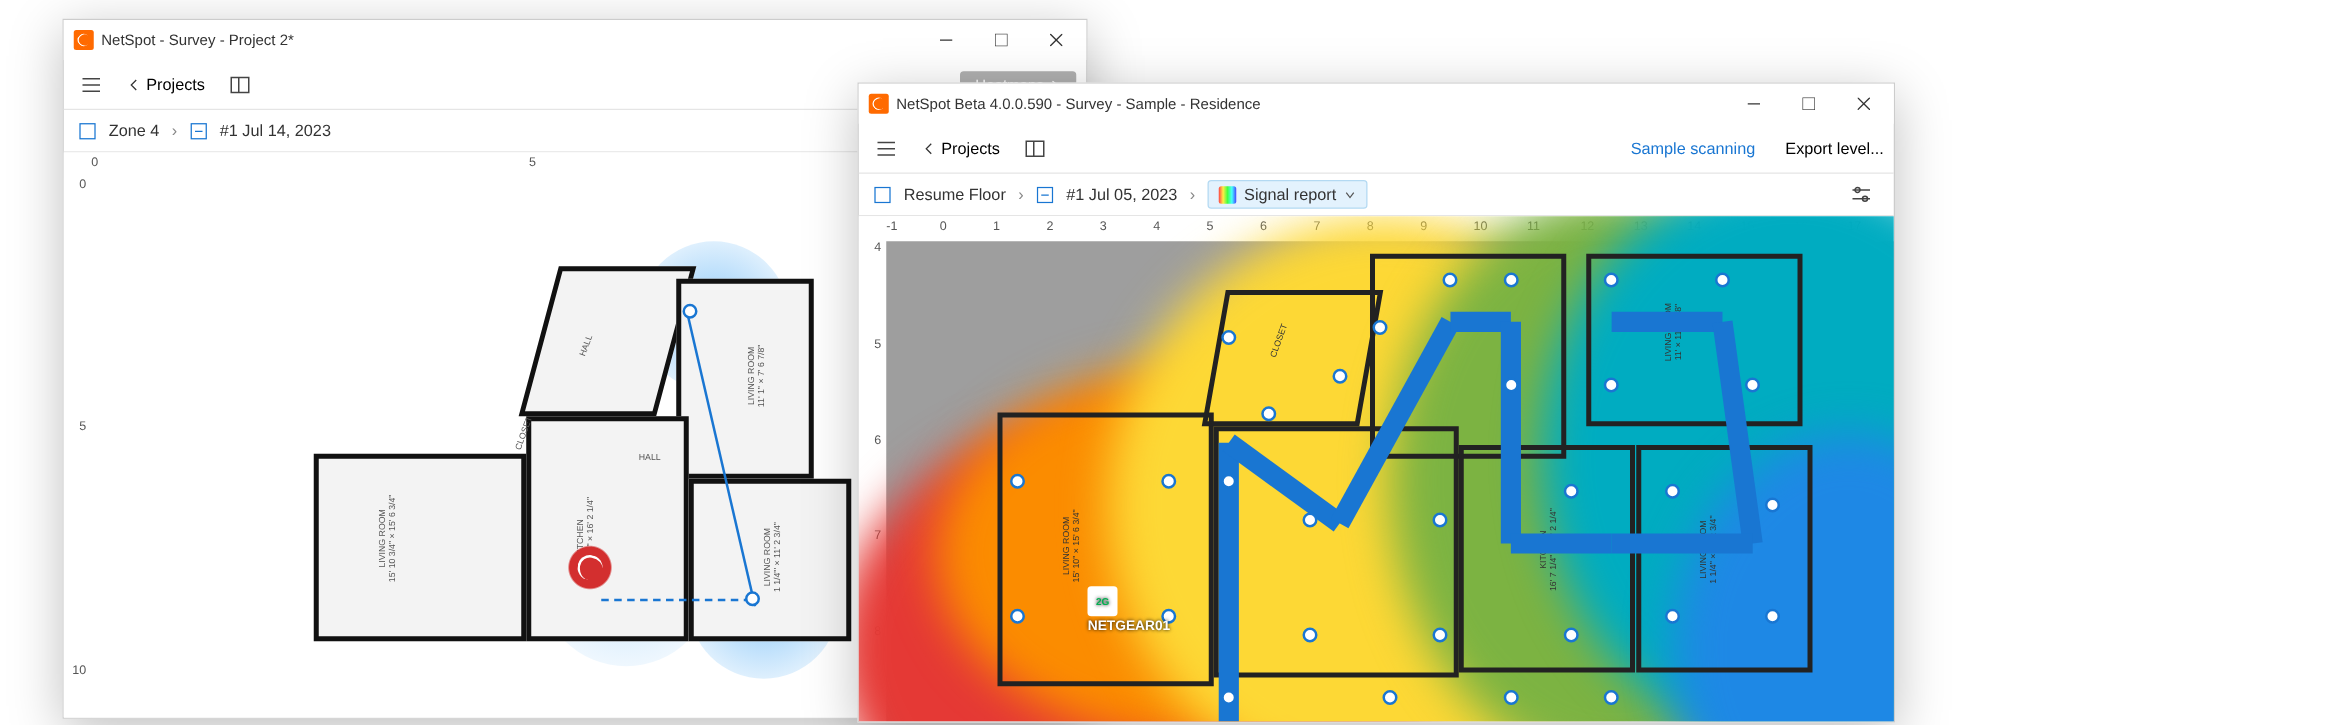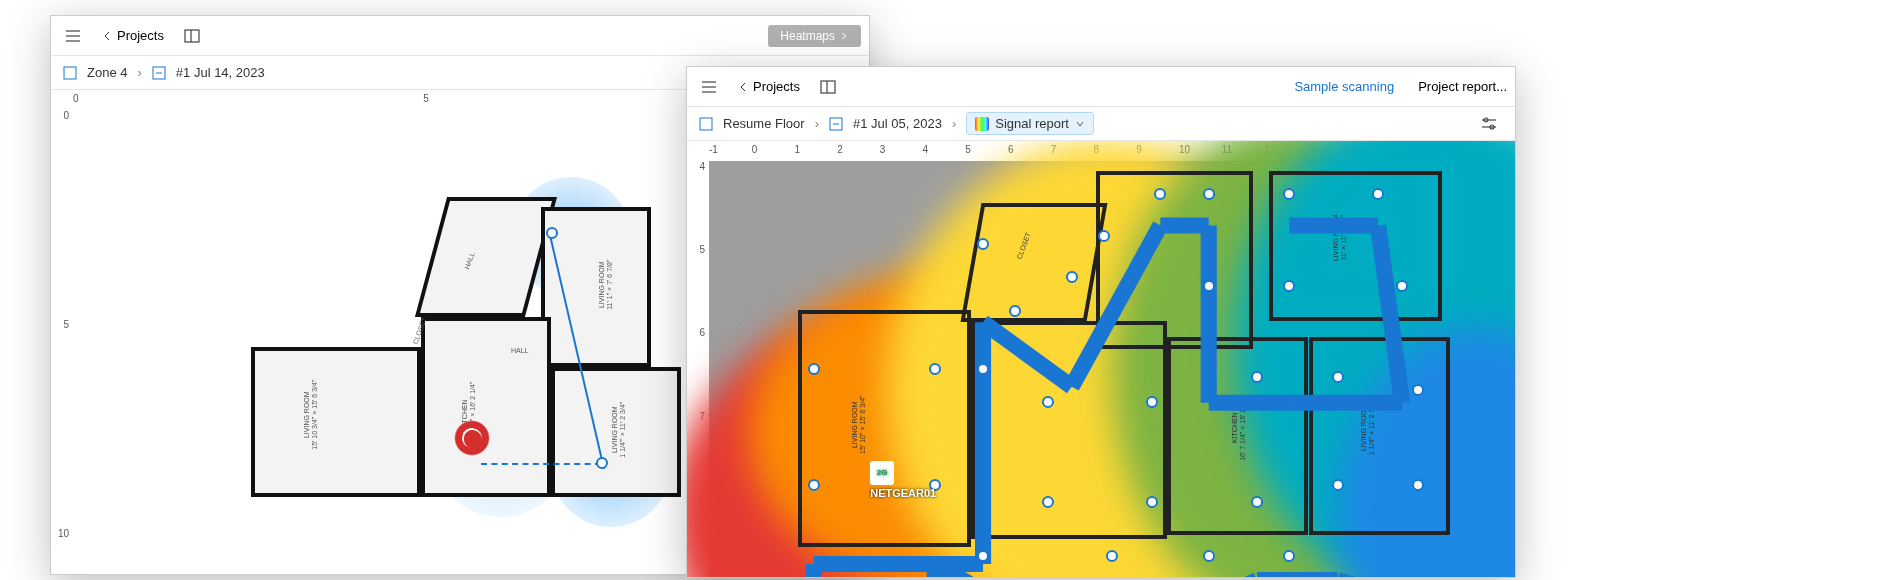--- a/index.html
+++ b/index.html
@@ -64,20 +64,42 @@
 .route { position:absolute; inset:0; }
 .route line { stroke:#1976d2; stroke-width:2; }
 .node { position:absolute; width:12px; height:12px; background:#fff; border:2.5px solid #1976d2; border-radius:50%; transform:translate(-50%,-50%); }
 .ssid { position:absolute; color:#fff; font-size:11px; font-weight:600; text-shadow:0 0 3px #000; }
 .ssid-ico { width:24px; height:24px; background:#fff; display:flex; align-items:center; justify-content:center; font-size:8px; color:#00b050; font-weight:bold; border-radius:3px; margin-bottom:2px; }
 </style>
 </head>
 <body>
 
 <div class="win win1">
+  <div class="titlebar">
+    <span class="app-ico"></span>
+    <span>NetSpot - Survey - Project 2*</span>
+    <div class="winbtns">
+      <div class="winbtn">
+          <svg viewBox="0 0 10 10">
+            <line x1="0" y1="5" x2="10" y2="5"></line>
+          </svg>
+        </div>
+      <div class="winbtn">
+          <svg viewBox="0 0 10 10">
+            <rect x="0" y="0" width="10" height="10"></rect>
+          </svg>
+        </div>
+      <div class="winbtn close">
+          <svg viewBox="0 0 10 10">
+            <line x1="0" y1="0" x2="10" y2="10"></line>
+            <line x1="10" y1="0" x2="0" y2="10"></line>
+          </svg>
+        </div>
+    </div>
+  </div>
   <div class="toolbar">
     <div class="ico-btn">
         <svg viewBox="0 0 18 18">
           <line x1="2" y1="4" x2="16" y2="4"></line>
           <line x1="2" y1="9" x2="16" y2="9"></line>
           <line x1="2" y1="14" x2="16" y2="14"></line>
         </svg>
       </div>
     <div class="back-proj">
       <svg width="12" height="12" viewBox="0 0 12 12" stroke="#333" fill="none">
@@ -147,20 +169,42 @@
         <div class="dash" style="left:230px;top:266px;width:120px;"></div>
         <div class="ap" style="left:200px;top:220px;"></div>
         <div class="pt" style="left:295px;top:30px;"></div>
         <div class="pt" style="left:345px;top:260px;"></div>
       </div>
     </div>
   </div>
 </div>
 
 <div class="win win2">
+  <div class="titlebar">
+    <span class="app-ico"></span>
+    <span>NetSpot Beta 4.0.0.590 - Survey - Sample - Residence</span>
+    <div class="winbtns">
+      <div class="winbtn">
+          <svg viewBox="0 0 10 10">
+            <line x1="0" y1="5" x2="10" y2="5"></line>
+          </svg>
+        </div>
+      <div class="winbtn">
+          <svg viewBox="0 0 10 10">
+            <rect x="0" y="0" width="10" height="10"></rect>
+          </svg>
+        </div>
+      <div class="winbtn close">
+          <svg viewBox="0 0 10 10">
+            <line x1="0" y1="0" x2="10" y2="10"></line>
+            <line x1="10" y1="0" x2="0" y2="10"></line>
+          </svg>
+        </div>
+    </div>
+  </div>
   <div class="toolbar">
     <div class="ico-btn">
         <svg viewBox="0 0 18 18">
           <line x1="2" y1="4" x2="16" y2="4"></line>
           <line x1="2" y1="9" x2="16" y2="9"></line>
           <line x1="2" y1="14" x2="16" y2="14"></line>
         </svg>
       </div>
     <div class="back-proj">
       <svg width="12" height="12" viewBox="0 0 12 12" stroke="#333" fill="none">
@@ -169,21 +213,21 @@
       <span>Projects</span>
     </div>
     <div class="ico-btn">
         <svg viewBox="0 0 18 18">
           <rect x="2" y="3" width="14" height="12"></rect>
           <line x1="8" y1="3" x2="8" y2="15"></line>
         </svg>
       </div>
     <div class="spacer"></div>
     <span class="resume">Sample scanning</span>
-    <span class="export" style="margin-left:16px;">Project report...</span>
+    <span class="export" style="margin-left:16px;">Export level...</span>
   </div>
   <div class="crumbs">
     <svg class="crumb-ico" viewBox="0 0 14 14" stroke="#1976d2" fill="none">
         <rect x="1" y="1" width="12" height="12"></rect>
       </svg>
     <span>Resume Floor</span>
     <span class="chev">›</span>
     <svg class="crumb-ico" viewBox="0 0 14 14" stroke="#1976d2" fill="none">
         <rect x="1" y="1" width="12" height="12"></rect>
         <line x1="4" y1="7" x2="10" y2="7"></line>

